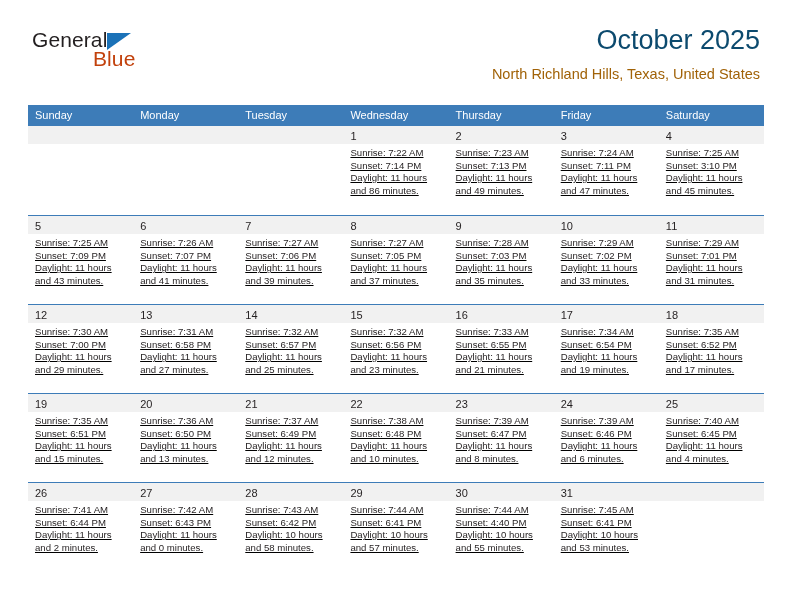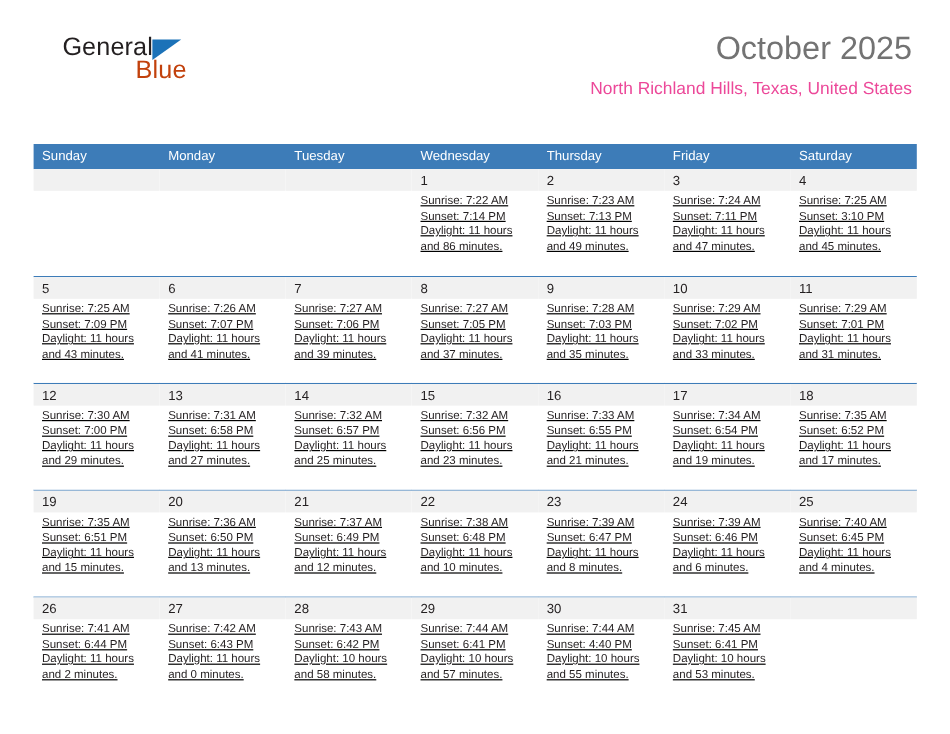--- a/index.html
+++ b/index.html
@@ -19,21 +19,20 @@
     width: 792px;
     height: 612px;
     box-sizing: border-box;
     padding: 0 28px;
   }
 
   
   .header {
     position: relative;
     height: 76px;
-    margin-left: 20px;
   }
   .logo {
     position: absolute;
     left: 4px;
     top: 28px;
     width: 200px;
     height: 48px;
   }
   .logo-general {
     position: absolute;
@@ -64,38 +63,38 @@
   }
 
   .title-block {
     position: absolute;
     right: 4px;
     top: 24px;
     text-align: right;
   }
   .cal-title {
     font-size: 27px;
-    color: #737373;
+    color: #0c4a6e;
     line-height: 32px;
     white-space: nowrap;
     text-align: right;
   }
   .cal-subtitle {
     font-size: 14.5px;
-    color: #ec4899;
+    color: #a16207;
     line-height: 20px;
     margin-top: 8px;
     white-space: nowrap;
   }
 
   
   .calendar {
     position: absolute;
     left: 28px;
-    top: 120px;
+    top: 105px;
     width: 736px;
   }
   .weekdays {
     display: flex;
     background: #3d7cb8;
     height: 21px;
   }
   .weekday {
     flex: 1 1 0;
     color: #ffffff;

